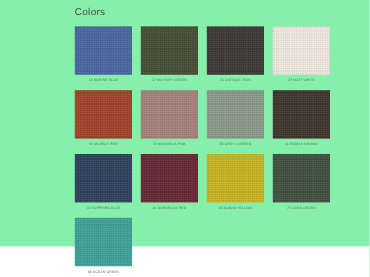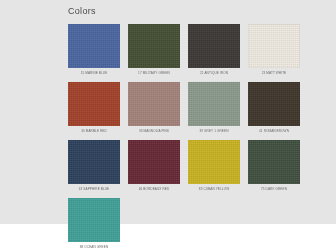--- a/index.html
+++ b/index.html
@@ -10,21 +10,21 @@
     width: 336px;
     height: 252px;
     background: #ffffff;
     font-family: "Liberation Sans", sans-serif;
     overflow: hidden;
   }
   .page {
     position: relative;
     width: 336px;
     height: 224px;
-    background: #e5e5e5;
+    background: #86efac;
     box-sizing: border-box;
   }
   .page-title {
     position: absolute;
     left: 68px;
     top: 6px;
     font-size: 9px;
     line-height: 11px;
     color: #4a4a4a;
     letter-spacing: 0.3px;

